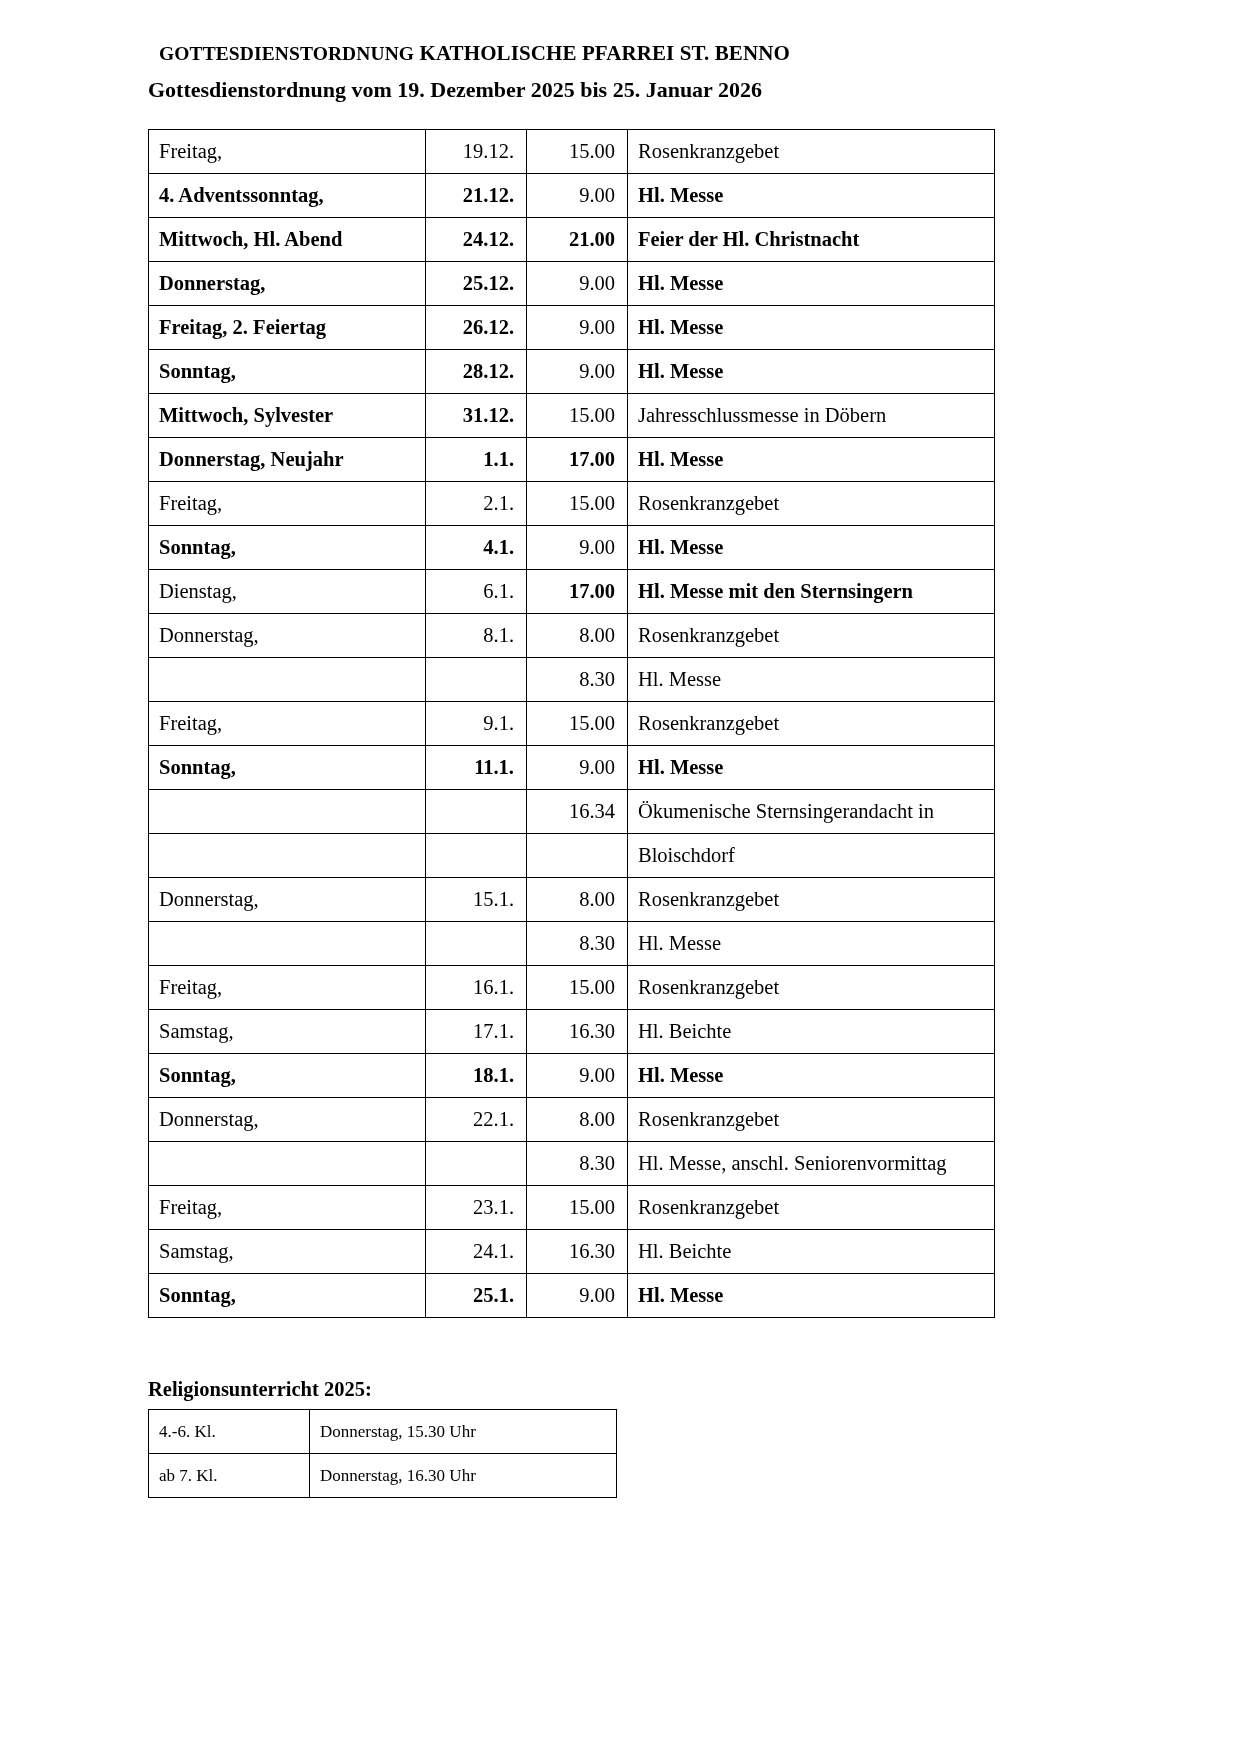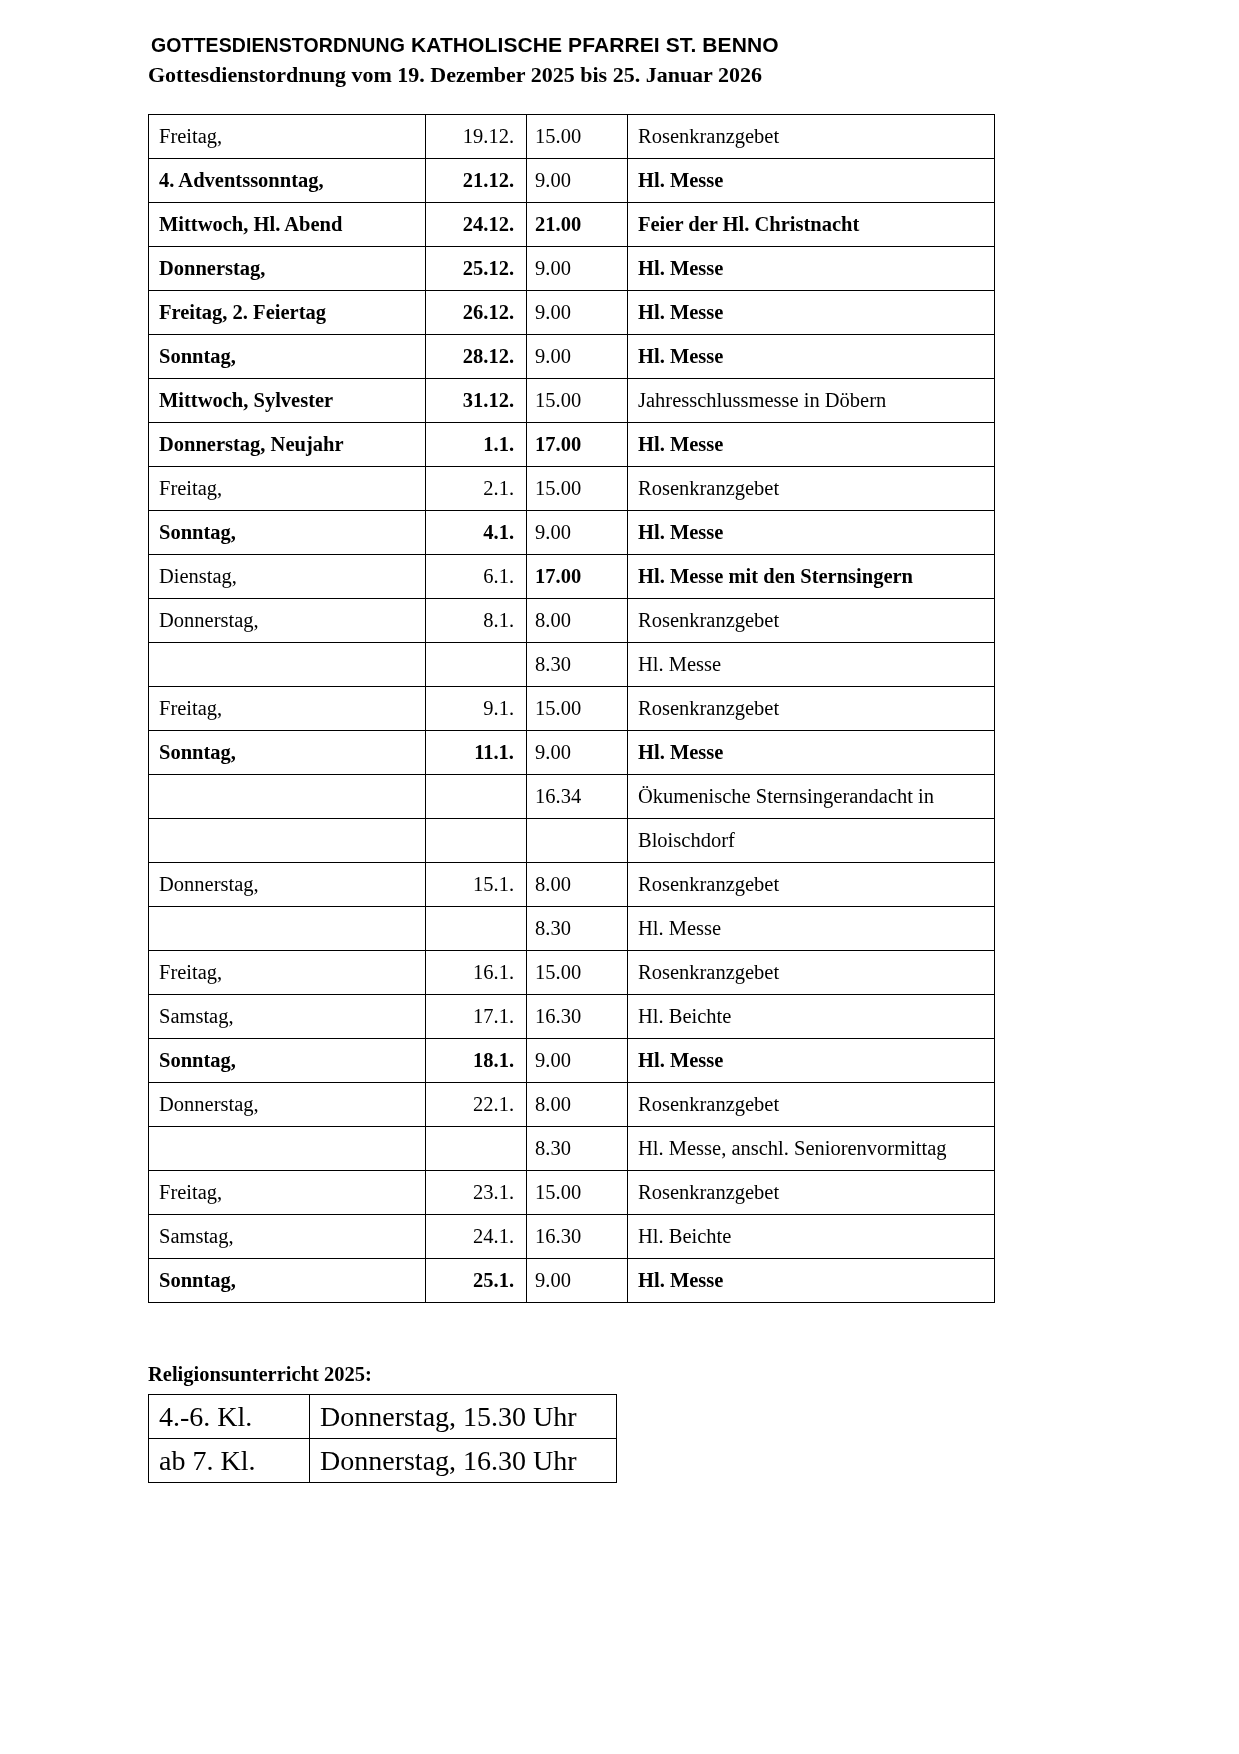--- a/index.html
+++ b/index.html
@@ -14,26 +14,26 @@
     color: #000000;
   }
   .page {
     position: relative;
     width: 1239px;
     min-height: 1754px;
     box-sizing: border-box;
     padding: 30px 140px 0 148px;
   }
   .title-line {
-    font-family: Liberation Sans, sans-serif;
+    font-family: Liberation Serif, serif;
     font-weight: bold;
     font-size: 21px;
     letter-spacing: 0.1px;
     white-space: nowrap;
-    margin: 3px;
+    margin: 11px;
     padding: 0;
   }
   .title-line .small-caps {
     font-size: 19.5px;
   }
   .subtitle-line {
     font-family: "Liberation Serif", serif;
     font-weight: bold;
     font-size: 22px;
     margin: 5px 0 0 0;
@@ -57,20 +57,21 @@
     text-align: left;
     padding-left: 10px;
   }
   table.schedule td.col-date {
     width: 80px;
     text-align: right;
     padding-right: 12px;
   }
   table.schedule td.col-time {
     width: 80px;
+    text-align: right;
     padding-right: 12px;
   }
   table.schedule td.col-event {
     text-align: left;
     padding-left: 10px;
   }
   .b { font-weight: bold; }
 
   .section-title {
     font-family: "Liberation Serif", serif;
@@ -78,21 +79,21 @@
     font-size: 20.5px;
     margin-top: 60px;
     margin-bottom: 8px;
   }
   table.religion {
     border-collapse: collapse;
     table-layout: fixed;
   }
   table.religion td {
     border: 1px solid #000000;
-    font-size: 28px;
+    font-size: 17px;
     height: 43px;
     padding: 0 10px;
     vertical-align: middle;
     font-family: "Liberation Serif", serif;
   }
   table.religion td.rc-class { width: 140px; }
   table.religion td.rc-time { width: 286px; font-family: Liberation Serif, serif; }
 </style>
 </head>
 <body>

